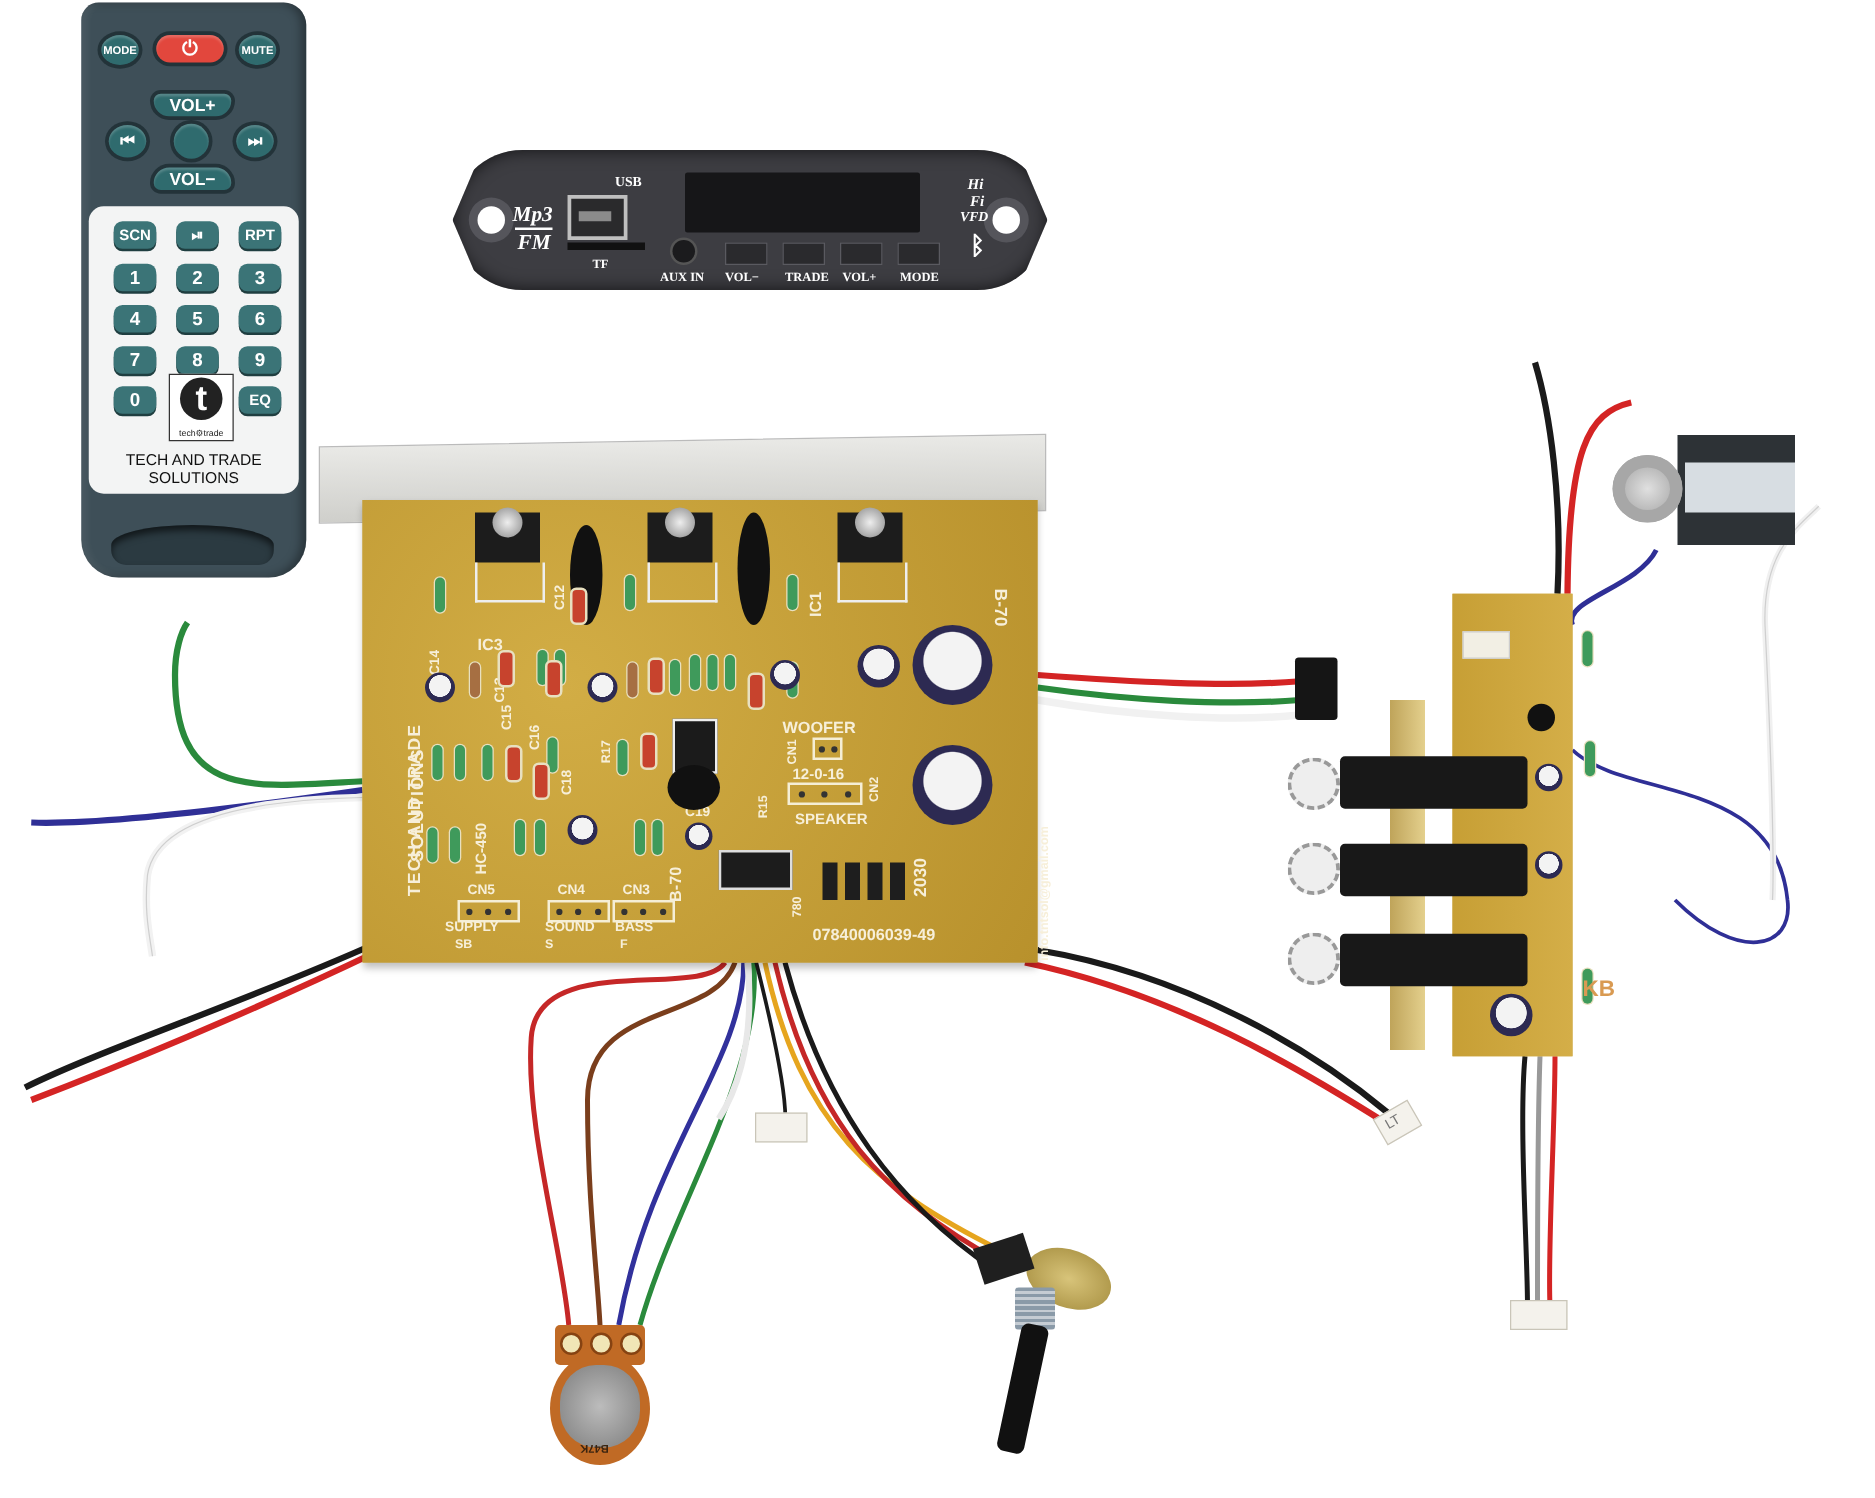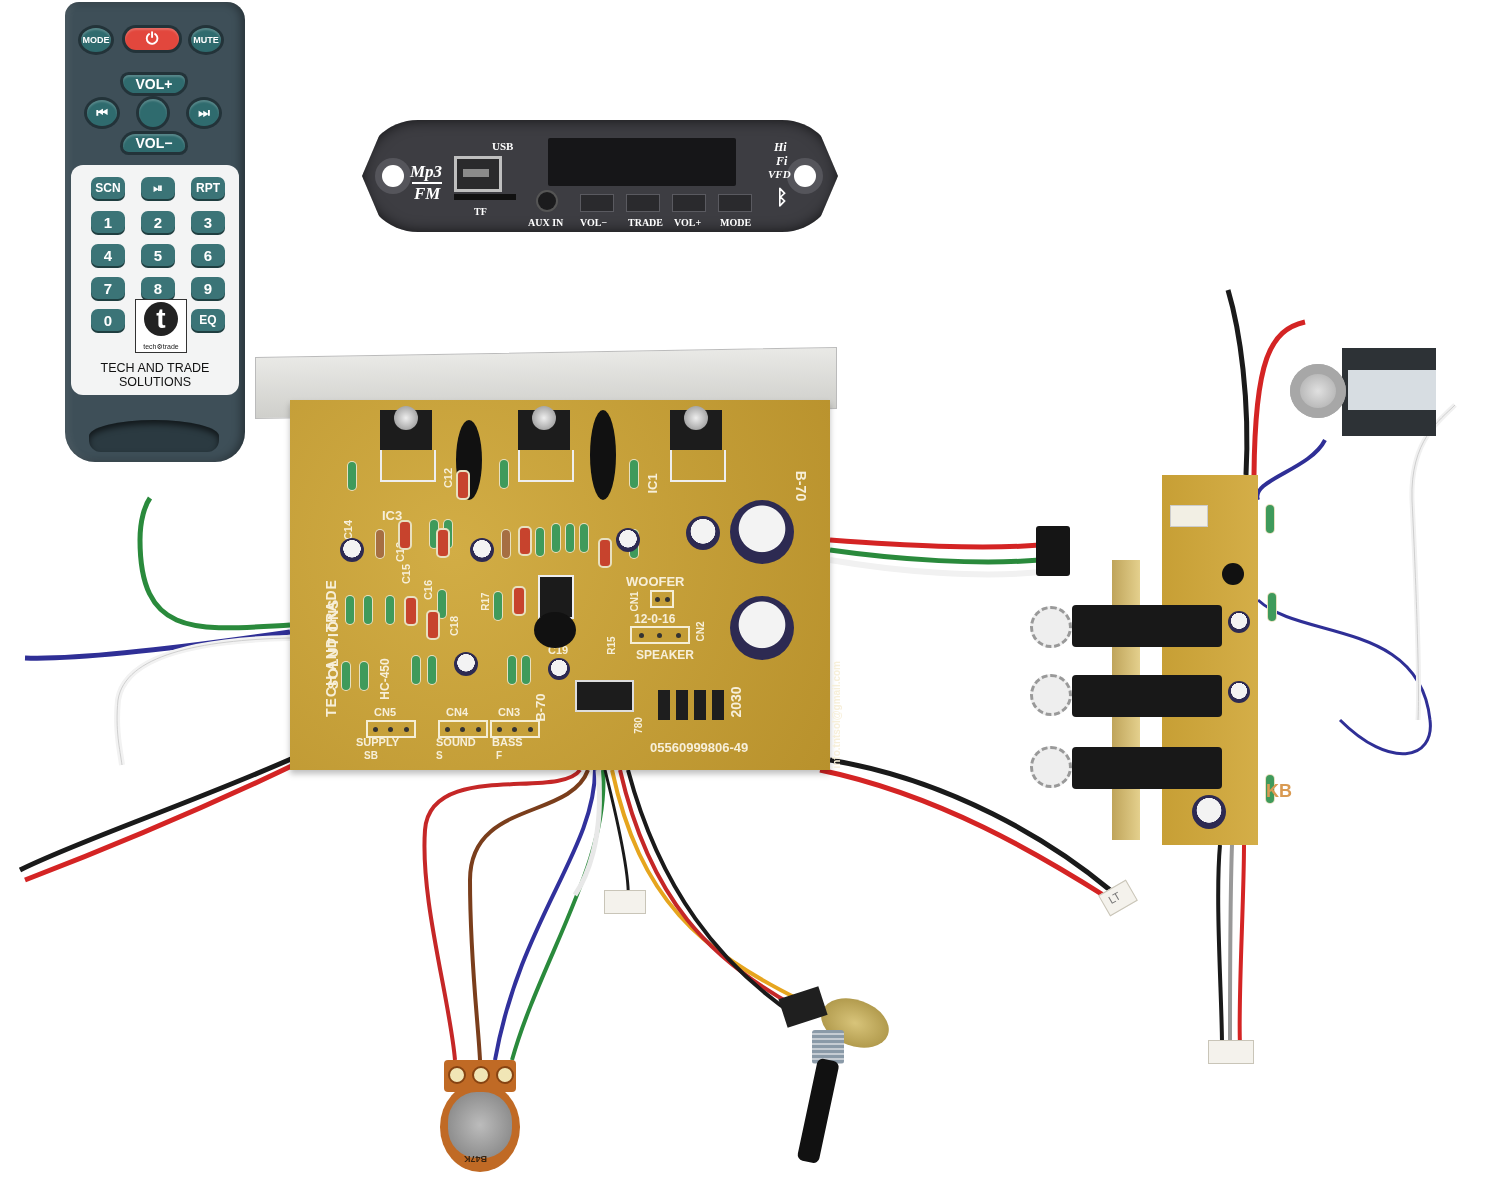--- a/index.html
+++ b/index.html
@@ -307,21 +307,21 @@
   <div class="hdr" style="left:200px;top:320px;">
       <i></i>
       <i></i>
       <i></i>
     </div>
   <div class="silk" style="left:202px;top:336px;font-size:11px;">BASS</div>
   <div class="silk" style="left:206px;top:350px;font-size:10px;">F</div>
 
   <div class="silk" style="left:340px;top:320px;font-size:10px;transform:rotate(-90deg);">780</div>
   <div class="silk" style="left:430px;top:294px;font-size:14px;transform:rotate(-90deg);">2030</div>
-  <div class="silk" style="left:360px;top:340px;font-size:13px;">05560999806-49</div>
+  <div class="silk" style="left:360px;top:340px;font-size:13px;">07840006039-49</div>
   <div class="silk" style="left:444px;top:250px;font-size:10px;transform:rotate(-90deg);transform-origin:right bottom;">info.tntsol@gmail.com</div>
 </div>
 
 <div class="abs" style="left:1036px;top:526px;width:34px;height:50px;background:#151515;border-radius:3px;"></div>
 
 <div class="abs jackbr"></div>
 <div class="abs inboard">
   <div class="conn3"></div>
   <div class="transistor" style="left:60px;top:88px;width:22px;height:22px;"></div>
   <div class="res" style="left:104px;top:30px;"></div>

